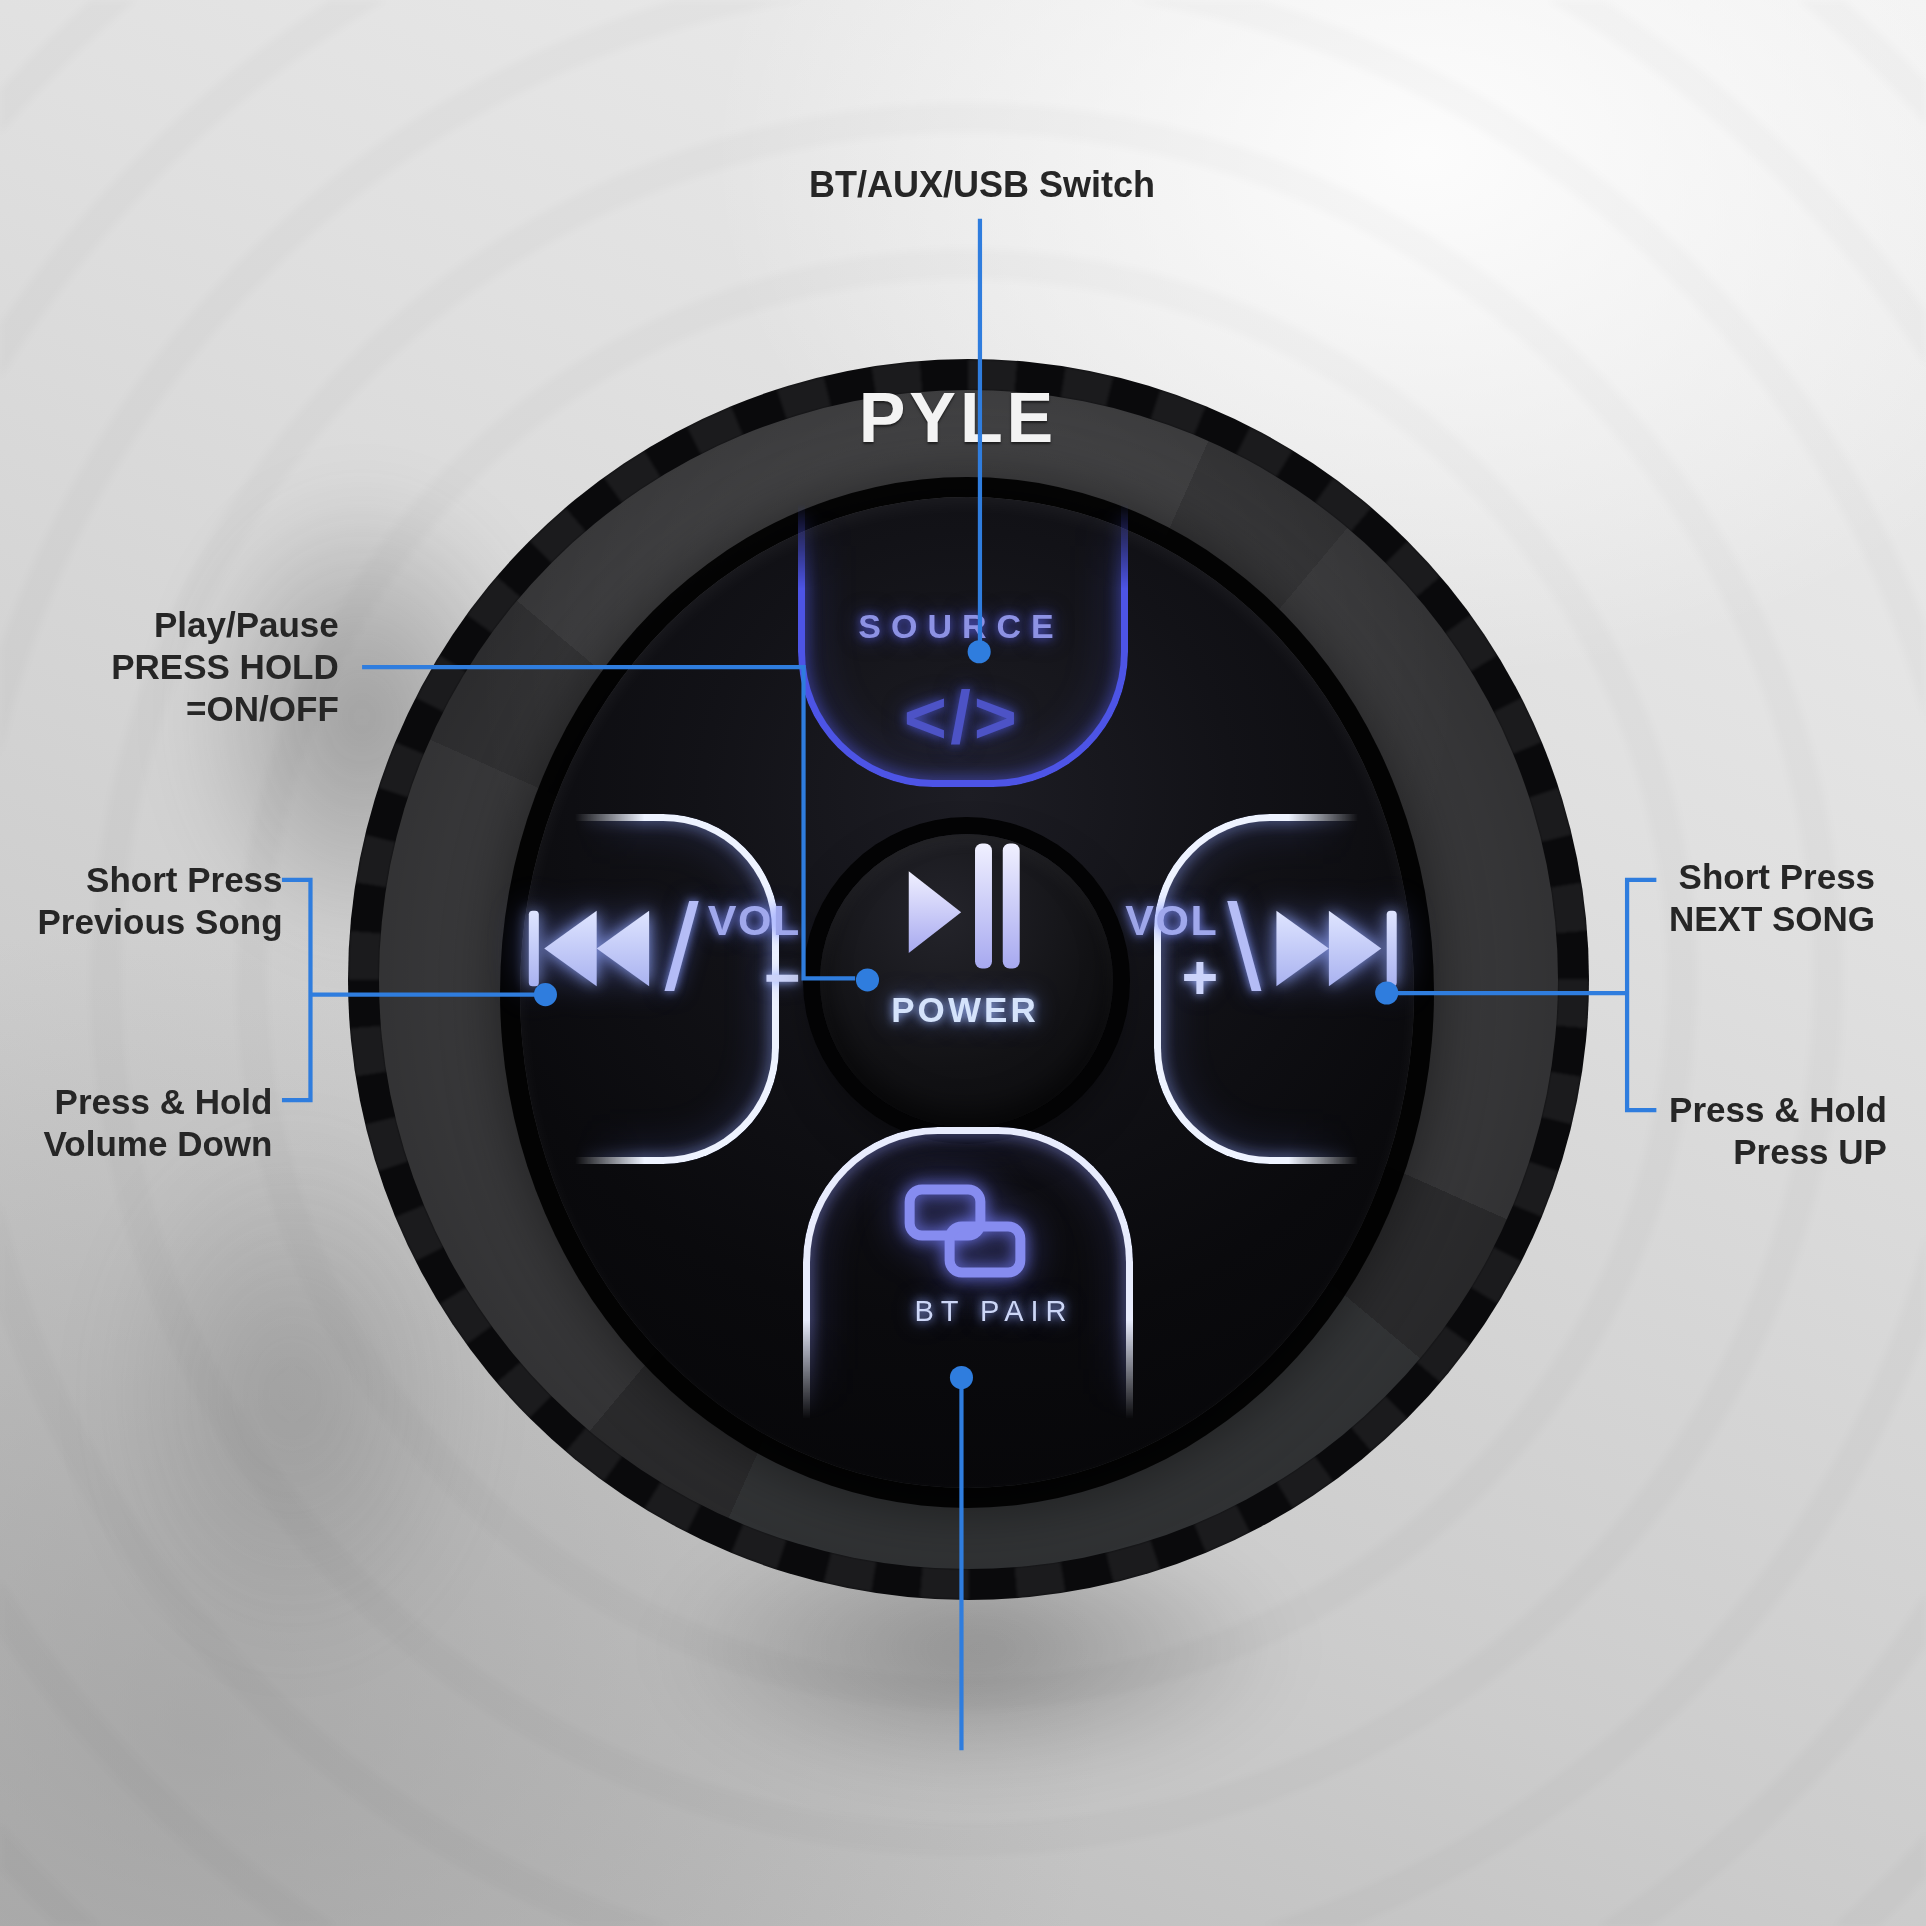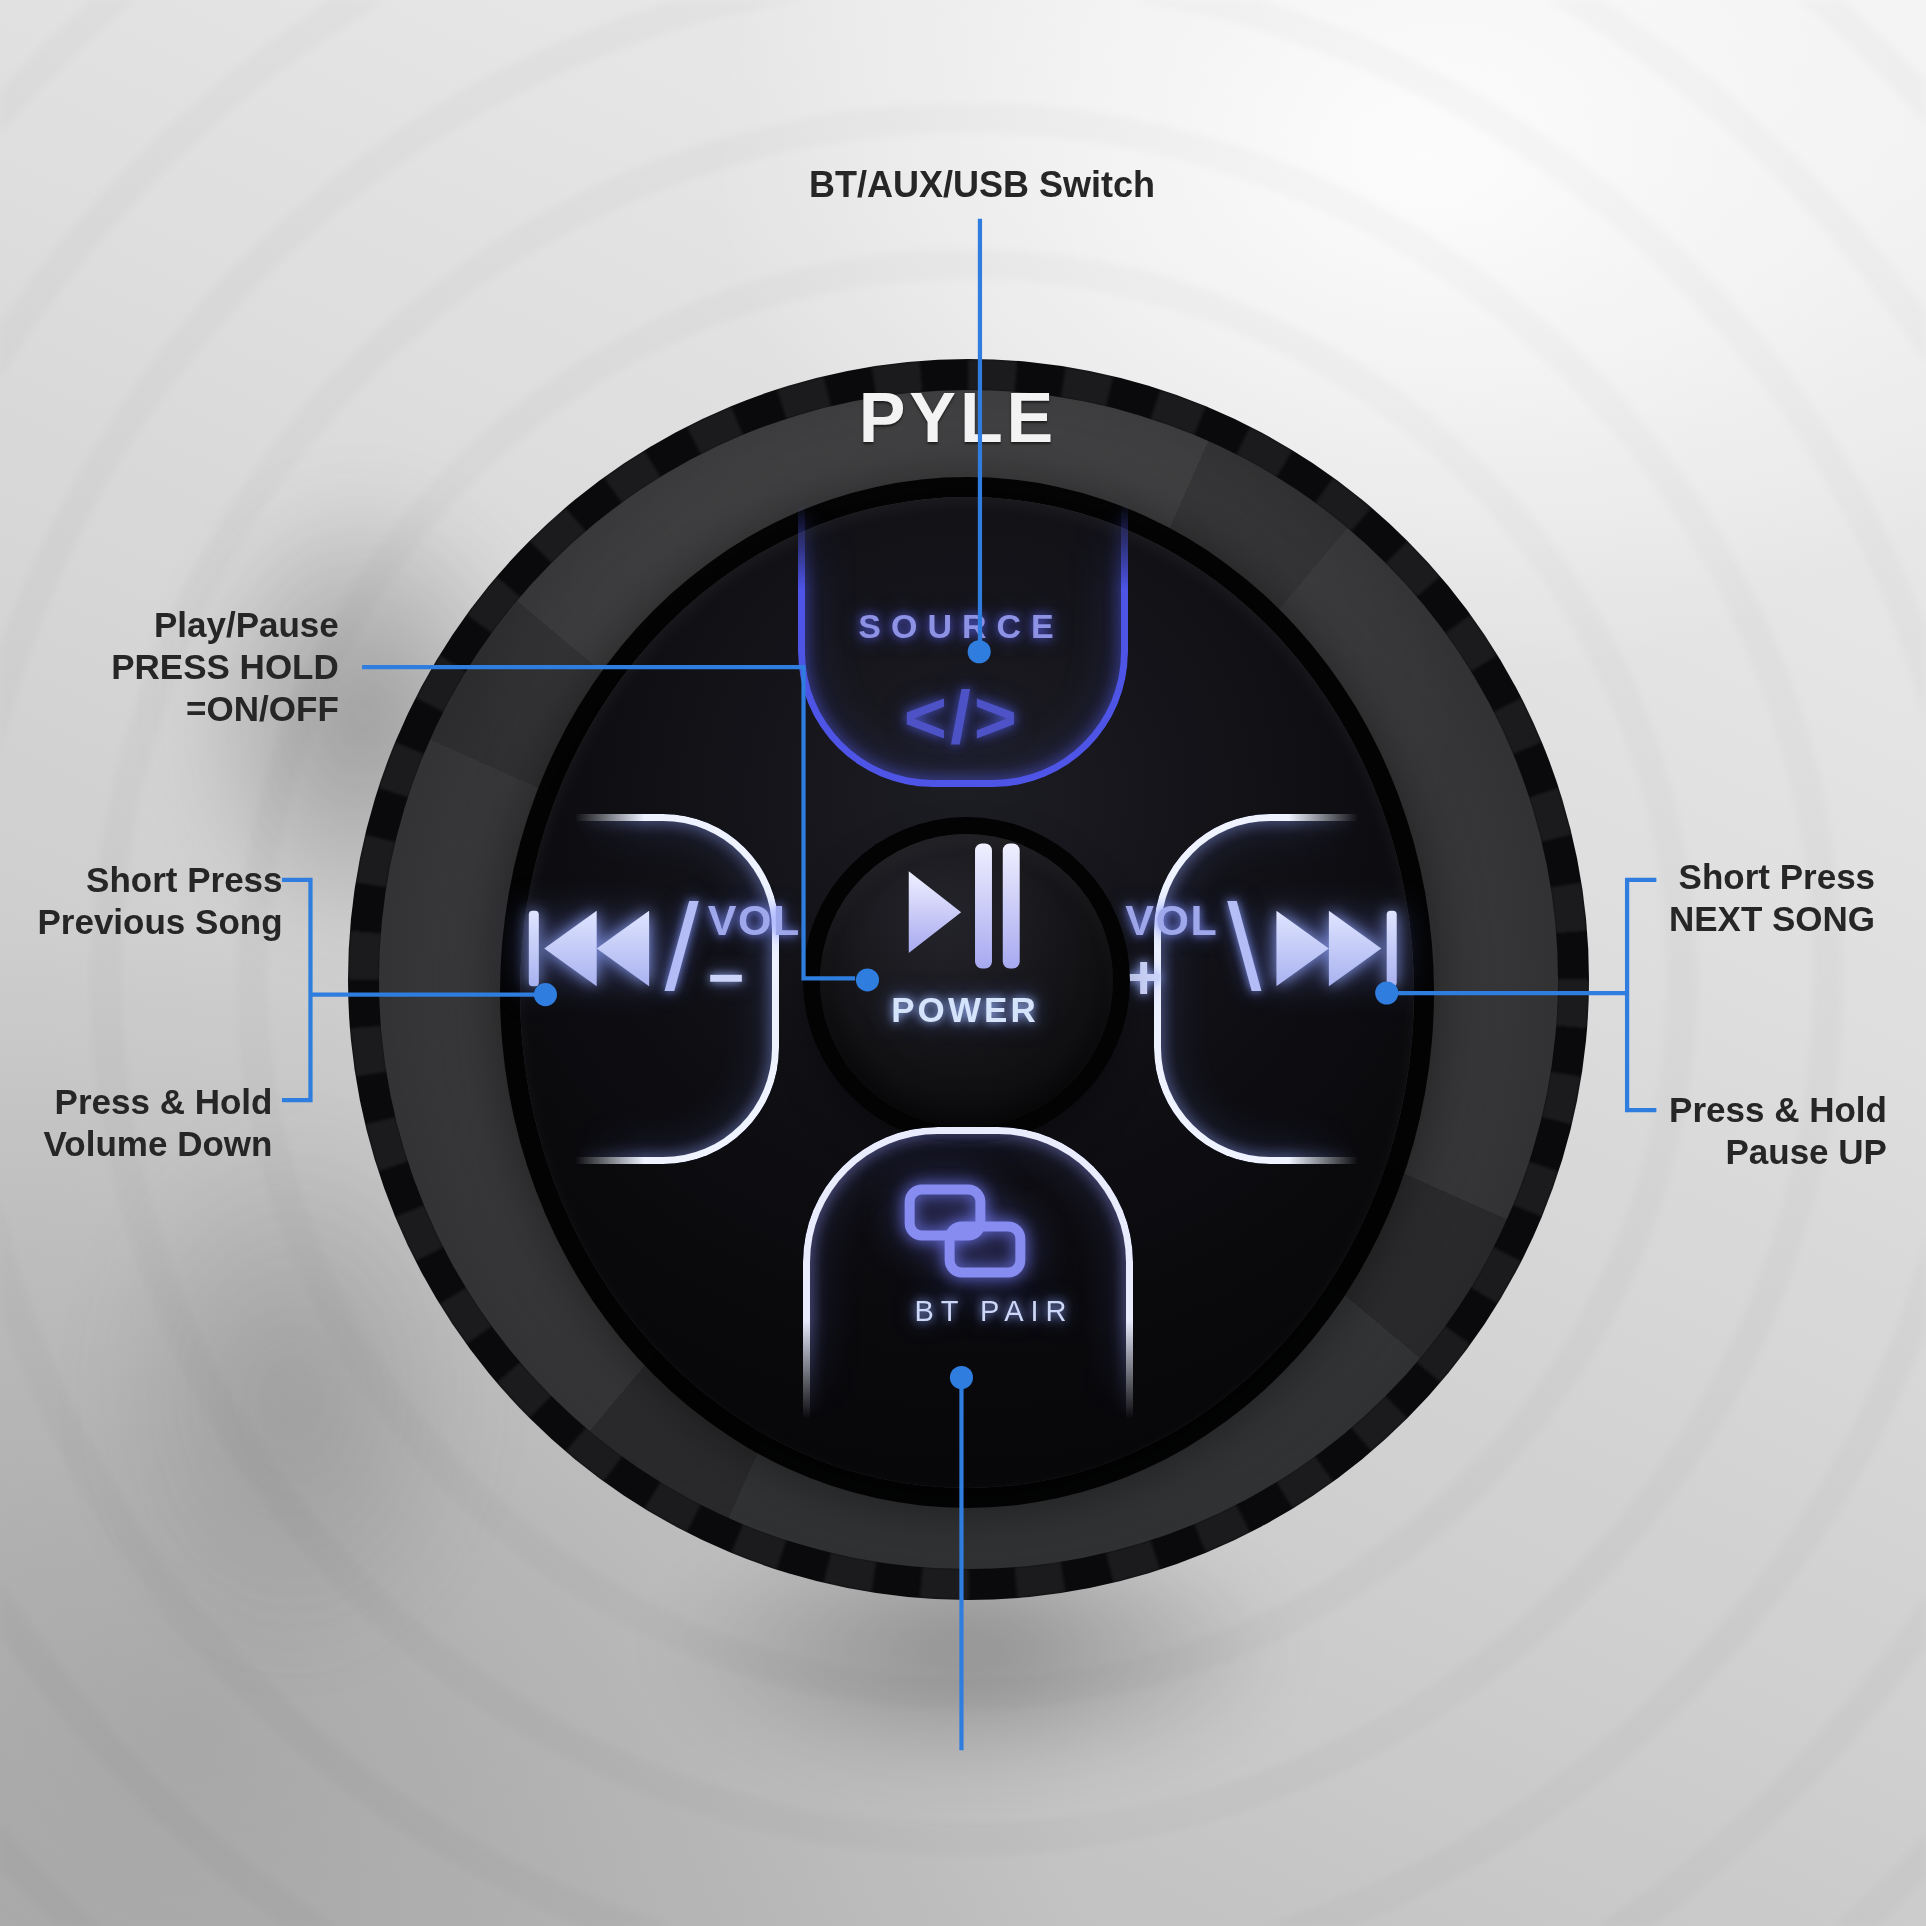--- a/index.html
+++ b/index.html
@@ -82,21 +82,21 @@
     box-shadow:0 0 0 17px #030304, 0 20px 46px rgba(0,0,0,.55),
       inset 0 9.2px 18.5px rgba(255,255,255,.05), inset 0 -14px 28px rgba(0,0,0,.6);}
   .pp-icon{position:absolute;left:965px;top:906px;transform:translate(-50%,-50%);}
   .power-label{position:absolute;left:965px;top:992px;transform:translate(-50%,-50%);
     font-size:35px;font-weight:700;letter-spacing:3.1px;color:#d5e3fb;
     text-shadow:0 0 9.2px rgba(160,185,255,.95),0 0 23px rgba(110,140,255,.6);margin-top:18px;}
 
   .side-group{position:absolute;display:flex;align-items:center;gap:9.2px;}
   .group-left{left:664px;top:948px;transform:translate(-50%,-50%);}
   .group-right{left:1262px;top:948px;transform:translate(-50%,-50%);}
-  .vol-stack{display:flex;flex-direction:column;align-items:flex-start;gap:10px;}
+  .vol-stack{display:flex;flex-direction:column;align-items:flex-end;gap:10px;}
   .vol-txt{font-size:43px;font-weight:700;letter-spacing:1.5px;color:#a0a8ec;
     text-shadow:0 0 9.2px rgba(130,145,255,.9),0 0 20px rgba(110,130,255,.5);}
   .sign-txt{font-size:63px;font-weight:700;line-height:45px;color:#ccd4fa;
     text-shadow:0 0 9.2px rgba(160,180,255,.95),0 0 20px rgba(120,140,255,.55);}
   .slash-txt{font-size:123px;font-weight:400;line-height:116px;color:#b6bef6;
     text-shadow:0 0 9.2px rgba(140,160,255,.9),0 0 21.6px rgba(110,130,255,.5);}
   .track-icon{filter:drop-shadow(0 0 7.7px rgba(150,170,255,.85)) drop-shadow(0 0 17px rgba(120,140,255,.45));}
 
   .chain-icon{position:absolute;left:965px;top:1231px;transform:translate(-50%,-50%);
     filter:drop-shadow(0 0 7.7px rgba(120,128,255,.9)) drop-shadow(0 0 18.5px rgba(110,115,255,.5));}
@@ -227,17 +227,17 @@
     <div>Volume Down</div>
   </div>
 
   <div class="note" style="left:1772px;top:898px;">
     <div>Short Press</div>
     <div>NEXT SONG</div>
   </div>
 
   <div class="note" style="left:1778px;top:1131px;">
     <div>Press &amp; Hold</div>
-    <div>Pause UP</div>
+    <div>Press UP</div>
   </div>
 
 </div>
 
 
 </body></html>

